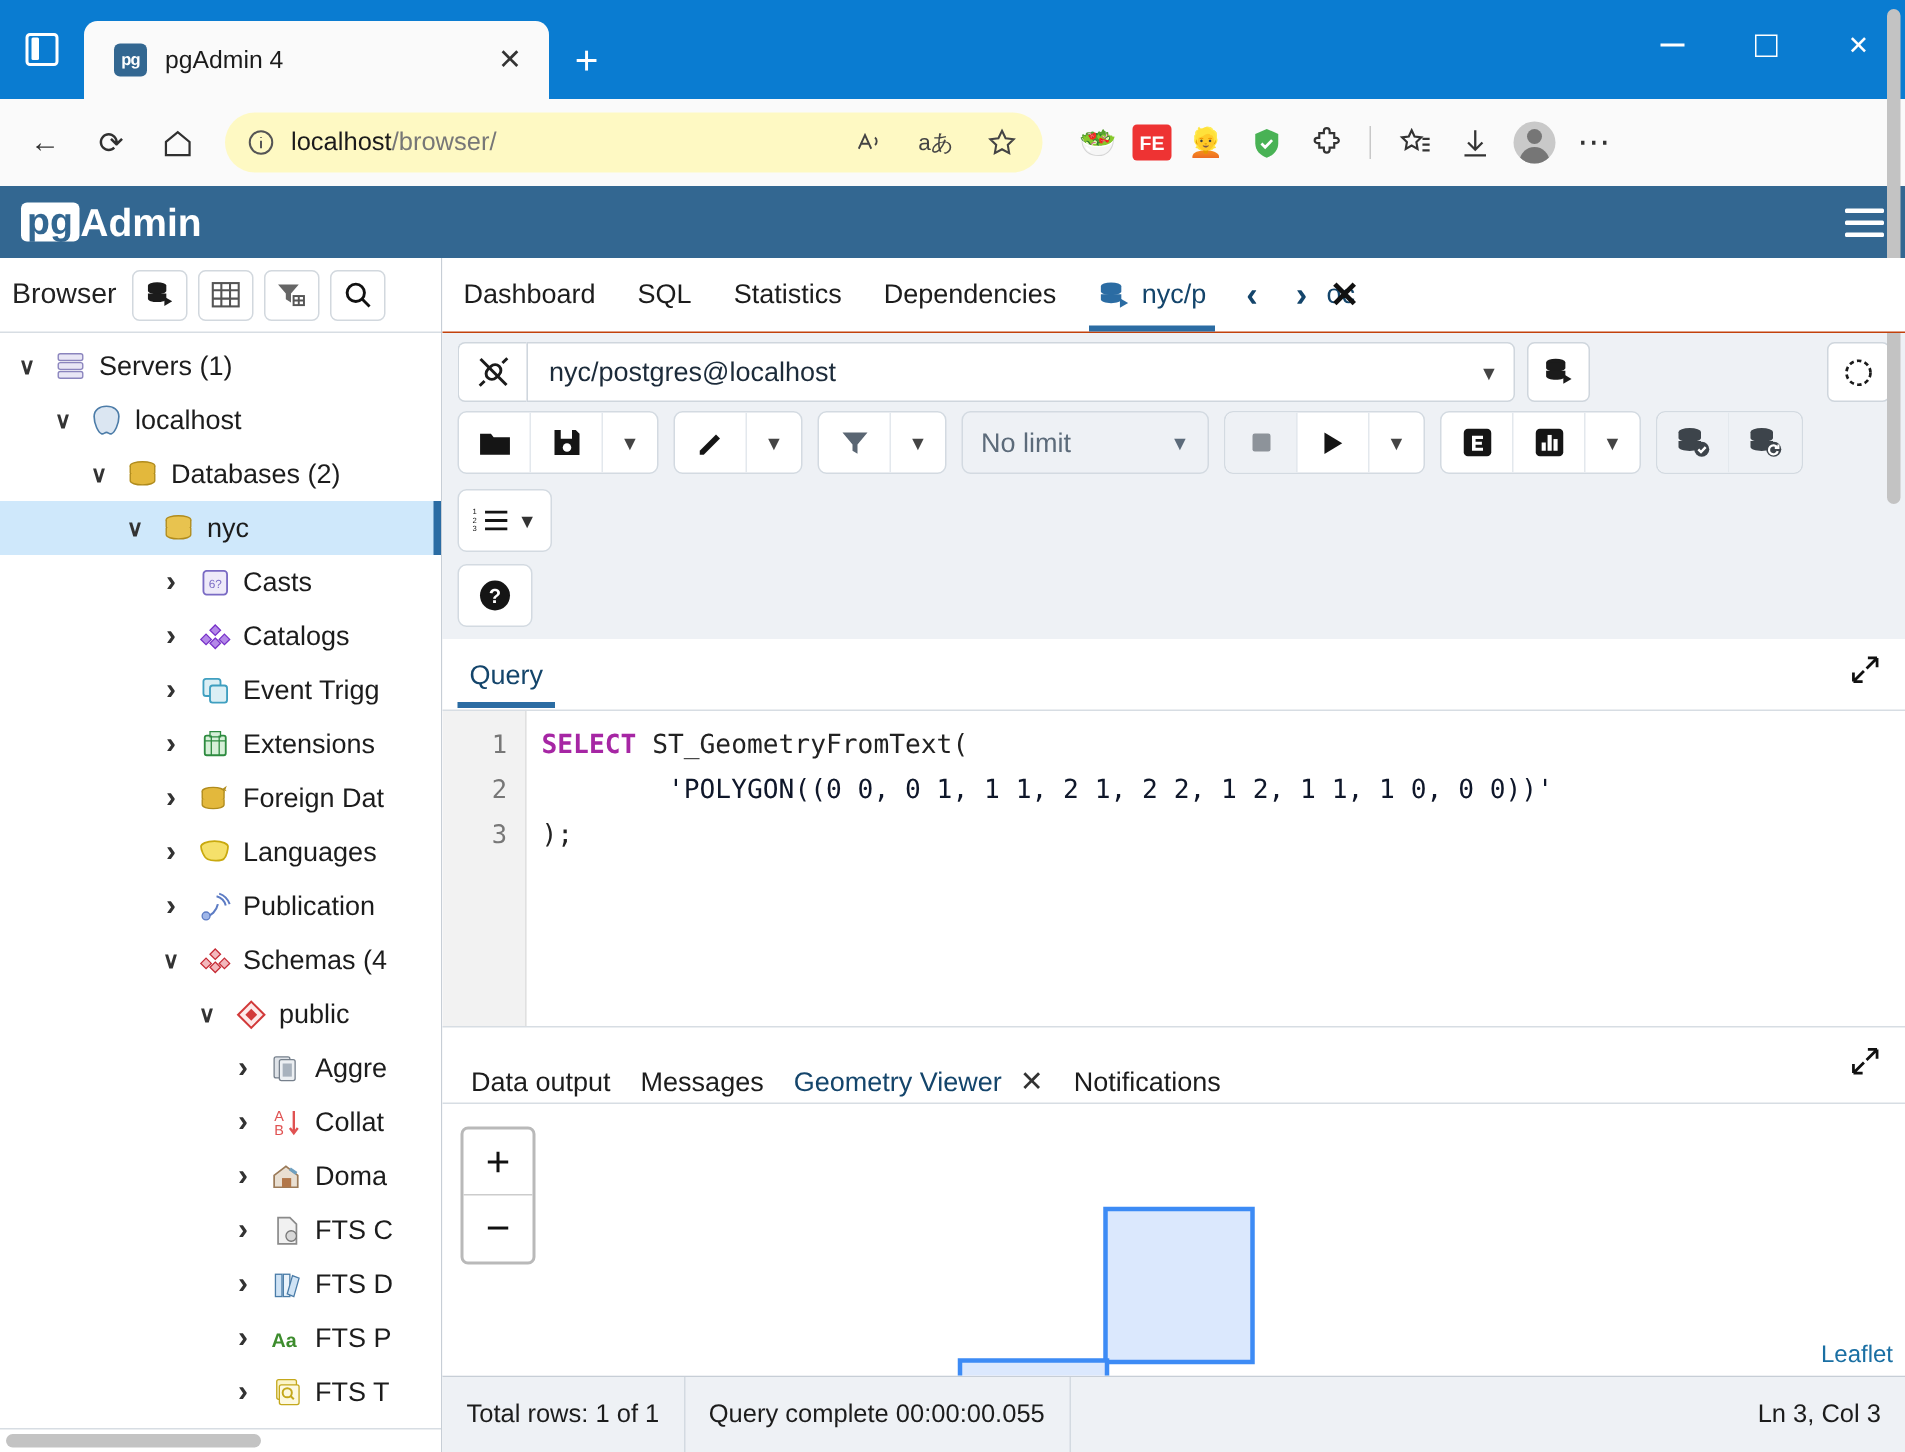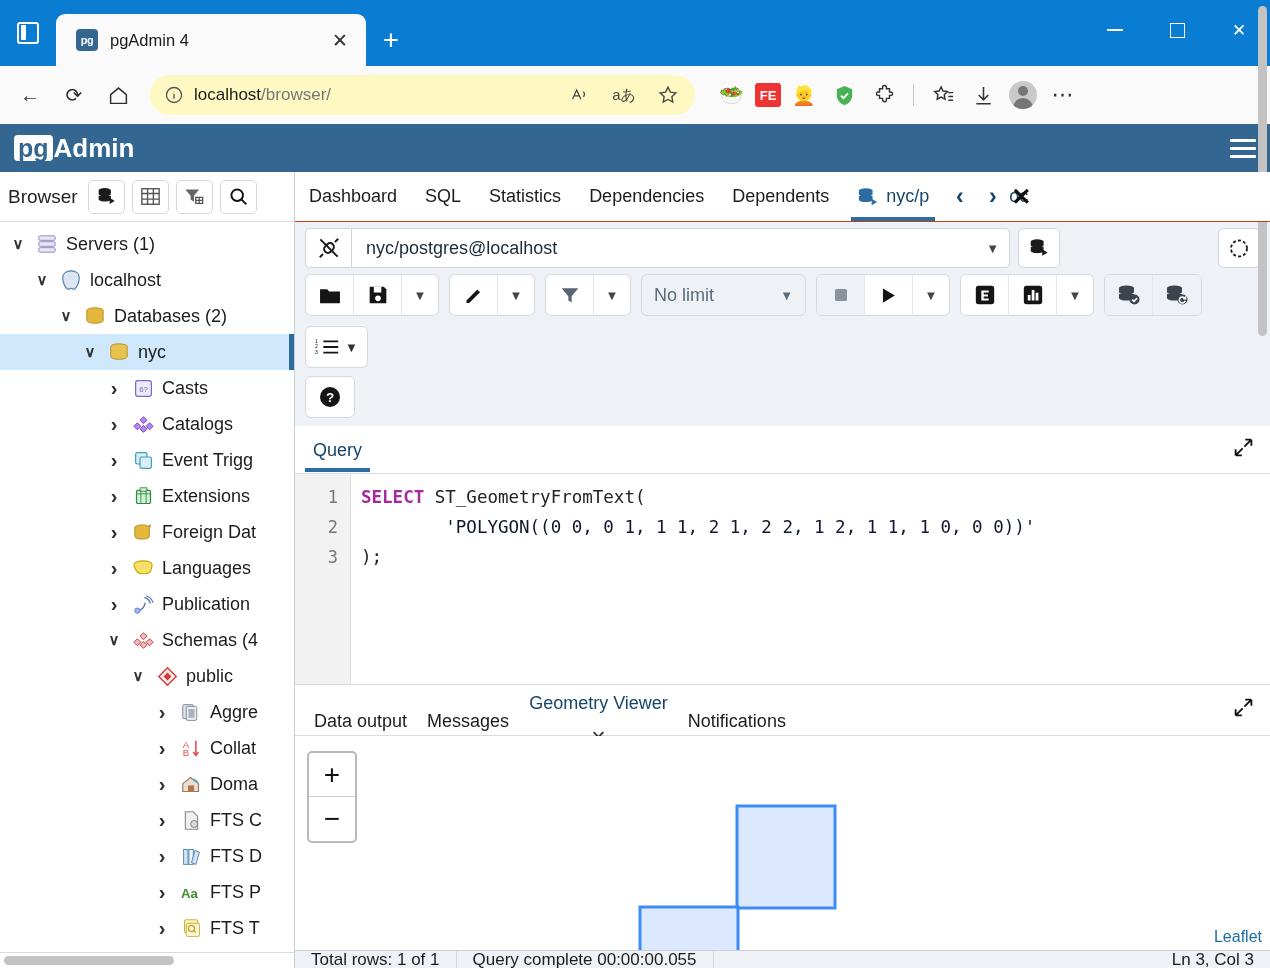--- a/index.html
+++ b/index.html
@@ -252,21 +252,21 @@
   .str { color: #0f172a; }
 
   
   .r-tabs {
     height: 52px; display: flex; align-items: center; gap: 2px;
     border-top: 1px solid #d7dde3; border-bottom: 1px solid #d7dde3;
     padding: 0 10px; background: #fff;
   }
   .r-tab { font-size: 18px; color: #1c1c1c; padding: 15px 9px 13px 9px; position: relative;
     display: flex; align-items: center; gap: 12px; margin-top: 20px; }
-  .r-tab.active { color: #14456b; flex-direction: column; }
+  .r-tab.active { color: #14456b; }
   .r-tab.active:after {
     content:""; position:absolute; left:0; right:0; bottom:0; height:4px; background:#2b6ca3;
   }
   .r-tab .x { font-size: 19px; color: #333; }
 
   
   .map-wrap { flex: 1; position: relative; background: #fff; overflow: hidden; min-height: 0; }
   .zoom-ctl {
     position: absolute; left: 12px; top: 15px; width: 50px;
     border: 2px solid #b9b9b9; border-radius: 5px; background: #fff; z-index: 5;
@@ -275,21 +275,21 @@
     height: 44px; display: flex; align-items: center; justify-content: center;
     font-size: 28px; color: #111; font-weight: 300;
   }
   .zoom-ctl div:first-child { border-bottom: 1px solid #ccc; }
   .leaflet-attr {
     position: absolute; right: 8px; bottom: 4px; font-size: 16px; color: #1a6fa3;
   }
 
   
   .statusbar {
-    height: 18px; background: #eef1f5; border-top: 1px solid #c7ced6;
+    height: 51px; background: #eef1f5; border-top: 1px solid #c7ced6;
     display: flex; align-items: center; font-size: 17px; color: #1c1c1c;
   }
   .st-cell { padding: 0 16px; height: 100%; display: flex; align-items: center;
     border-right: 1px solid #d3dae1; }
   .st-spacer { flex: 1; }
   .st-right { padding: 0 16px; }
 </style>
 </head>
 <body>
 
@@ -662,23 +662,20 @@
             </div>
             <div class="obj-tab">
               <span>SQL</span>
             </div>
             <div class="obj-tab">
               <span>Statistics</span>
             </div>
             <div class="obj-tab">
               <span>Dependencies</span>
             </div>
-            <div class="obj-tab">
-              <span>Dependents</span>
-            </div>
             <div class="obj-tab active">
               <span style="display: flex;">
                 <svg width="22" height="20" viewBox="0 0 24 22" fill="#2b6ca3">
                   <ellipse cx="9.5" cy="4" rx="7.5" ry="2.6"></ellipse>
                   <path d="M2 4v4c0 1.4 3.4 2.6 7.5 2.6S17 9.4 17 8V4"></path>
                   <path d="M2 10v4c0 1.4 3.4 2.6 7.5 2.6S17 15.4 17 14v-4"></path>
                   <path d="M16 13l6 3.5-6 3.5z"></path>
                 </svg>
               </span>
               <span>nyc/p</span>

